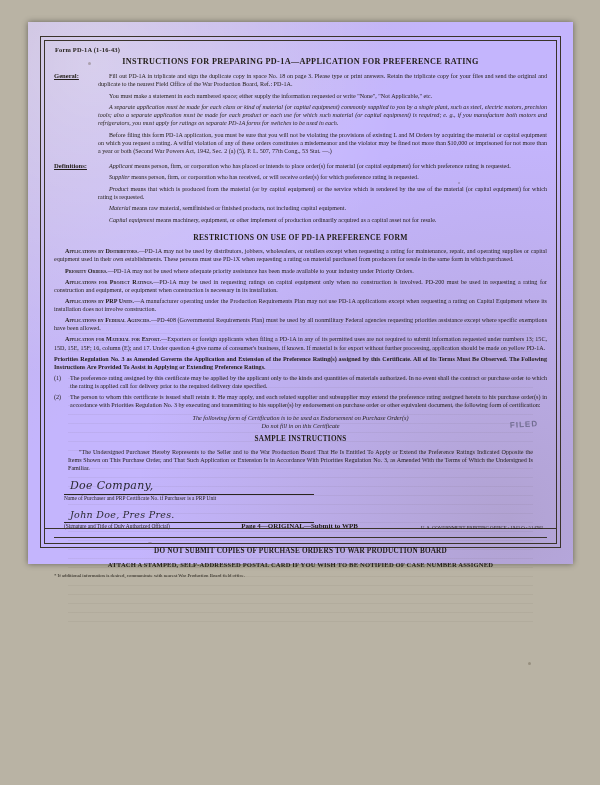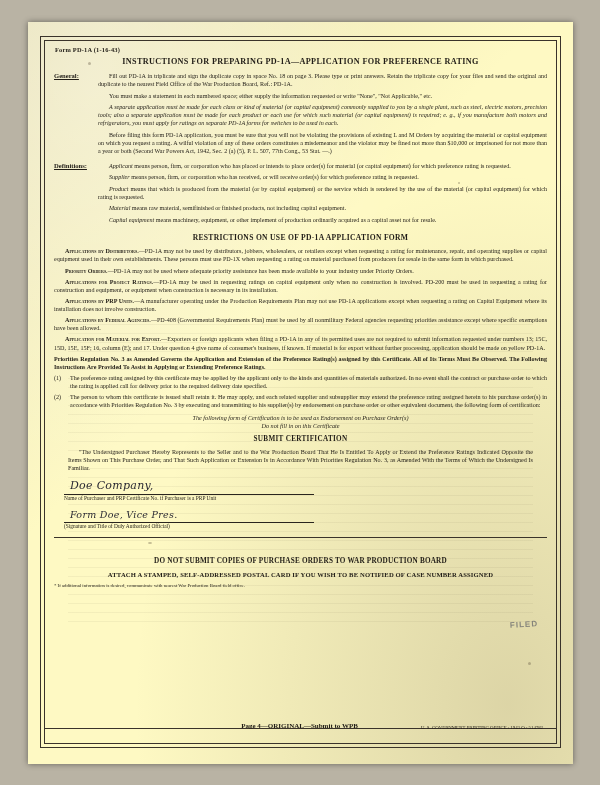--- a/index.html
+++ b/index.html
@@ -3,22 +3,22 @@
 <meta charset="utf-8">
 <style>
   html,body{margin:0;padding:0;}
   body{
     width:600px;height:785px;
     background:#b9b3a4;
     font-family:"Liberation Serif", serif;
     overflow:hidden;
   }
   .page{
-    position:absolute;left:28px;top:22px;width:545px;height:742px;
-    background:#fef9c3;
+    position:absolute;left:28px;top:22px;width:545px;height:542px;
+    background:#c4b5fd;
     box-shadow:0 0 6px rgba(0,0,0,.45);
   }
   .page:before{
     content:"";position:absolute;inset:0;
     background:
       radial-gradient(ellipse at 12% 8%, rgba(255,255,255,.35), rgba(255,255,255,0) 45%),
       radial-gradient(ellipse at 88% 92%, rgba(120,105,80,.25), rgba(0,0,0,0) 55%),
       linear-gradient(135deg, rgba(190,180,155,.35), rgba(215,208,190,0) 40%);
     pointer-events:none;
   }
@@ -86,21 +86,21 @@
   }
   .hand.sm{font-size:9.5px;}
   .line{border-bottom:.8px solid #2a251e;}
   .lbl{font-size:5.4px;}
   .sigcol{position:absolute;left:10px;top:0;width:250px;}
   .addrcol{position:absolute;left:280px;top:0;width:235px;}
   .sigslot{height:17px;position:relative;}
   .sigslot .hand{position:absolute;bottom:1px;left:6px;}
   .donot{
     text-align:center;font-weight:bold;font-size:7.2px;letter-spacing:.2px;
-    border-top:.8px solid #3a332a;padding-top:19px;margin-top:2px;
+    border-top:.8px solid #3a332a;padding-top:9px;margin-top:2px;
   }
   .attach{
     text-align:center;font-weight:bold;font-size:6.6px;letter-spacing:.15px;
     margin-top:4px;
   }
   .foot-note{font-size:4.8px;margin-top:4px;}
   .botline{
     position:absolute;left:9px;right:11px;bottom:12px;
     display:flex;align-items:flex-end;justify-content:center;
   }
@@ -146,21 +146,21 @@
         <span class="sec-h">Definitions:</span>
         <div class="rowbody">
           <p class="ind"><span class="ital">Applicant</span><span> means person, firm, or corporation who has placed or intends to place order(s) for material (or capital equipment) for which preference rating is requested.</span></p>
           <p class="ind"><span class="ital">Supplier</span><span> means person, firm, or corporation who has received, or will receive order(s) for which preference rating is requested.</span></p>
           <p class="ind"><span class="ital">Product</span><span> means that which is produced from the material (or by capital equipment) or the service which is rendered by the use of the material (or capital equipment) for which rating is requested.</span></p>
           <p class="ind"><span class="ital">Material</span><span> means raw material, semifinished or finished products, not including capital equipment.</span></p>
           <p class="ind"><span class="ital">Capital equipment</span><span> means machinery, equipment, or other implement of production ordinarily acquired as a capital asset not for resale.</span></p>
         </div>
       </div>
 
-      <h2 class="restr">RESTRICTIONS ON USE OF PD-1A APPLICATION FORM</h2>
+      <h2 class="restr">RESTRICTIONS ON USE OF PD-1A PREFERENCE FORM</h2>
 
       <p class="para ind"><span class="sc">Applications by Distributors.</span><span>—PD-1A may not be used by distributors, jobbers, wholesalers, or retailers except when requesting a rating for maintenance, repair, and operating supplies or capital equipment used in their own establishments.  These persons must use PD-1X when requesting a rating on material purchased from producers for resale in the same form in which purchased.</span></p>
       <p class="para ind"><span class="sc">Priority Orders.</span><span>—PD-1A may not be used where adequate priority assistance has been made available to your industry under Priority Orders.</span></p>
       <p class="para ind"><span class="sc">Applications for Project Ratings.</span><span>—PD-1A may be used in requesting ratings on capital equipment only when no construction is involved.  PD-200 must be used in requesting a rating for construction and equipment, or equipment when construction is necessary in its installation.</span></p>
       <p class="para ind"><span class="sc">Applications by PRP Units.</span><span>—A manufacturer operating under the Production Requirements Plan may not use PD-1A applications except when requesting a rating on Capital Equipment where its installation does not involve construction.</span></p>
       <p class="para ind"><span class="sc">Applications by Federal Agencies.</span><span>—PD-408 (Governmental Requirements Plan) must be used by all nonmilitary Federal agencies requesting priorities assistance except where specific exemptions have been allowed.</span></p>
       <p class="para ind"><span class="sc">Application for Material for Export.</span><span>—Exporters or foreign applicants when filing a PD-1A in any of its permitted uses are not required to submit information requested under numbers 13; 15C, 15D, 15E, 15F; 16, column (E); and 17.  Under question 4 give name of consumer's business, if known.  If material is for export without further processing, application should be made on yellow PD-1A.</span></p>
 
       <p class="para prio-head">Priorities Regulation No. 3 as Amended Governs the Application and Extension of the Preference Rating(s) assigned by this Certificate.  All of Its Terms Must Be Observed.  The Following Instructions Are Provided To Assist in Applying or Extending Preference Ratings.</p>
 
@@ -169,32 +169,32 @@
         <span class="numtxt">The preference rating assigned by this certificate may be applied by the applicant only to the kinds and quantities of materials authorized.  In no event shall the contract or purchase order to which the rating is applied call for delivery prior to the required delivery date specified.</span>
       </div>
       <div class="numrow">
         <span class="numlbl">(2)</span>
         <span class="numtxt">The person to whom this certificate is issued shall retain it.  He may apply, and each related supplier and subsupplier may extend the preference rating assigned herein to his purchase order(s) in accordance with Priorities Regulation No. 3 by executing and transmitting to his supplier(s) by endorsement on purchase order or other equivalent document, the following form of certification:</span>
       </div>
 
       <div class="endorse">The following form of Certification is to be used as Endorsement on Purchase Order(s)</div>
       <div class="endorse2">Do not fill in on this Certificate</div>
 
-      <h3 class="samp">SUBMIT CERTIFICATION</h3>
+      <h3 class="samp">SAMPLE INSTRUCTIONS</h3>
 
       <p class="cert ind">"The Undersigned Purchaser Hereby Represents to the Seller and to the War Production Board That He Is Entitled To Apply or Extend the Preference Ratings Indicated Opposite the Items Shown on This Purchase Order, and That Such Application or Extension Is in Accordance With Priorities Regulation No. 3, as Amended With the Terms of Which the Undersigned Is Familiar.</p>
 
       <div class="sig-area">
         <div class="sigcol">
           <div class="sigslot line">
             <span class="hand">Doe Company,</span>
           </div>
           <div class="lbl">Name of Purchaser and PRP Certificate No. if Purchaser is a PRP Unit</div>
           <div class="sigslot line" style="margin-top:3px">
-            <span class="hand sm">Form Doe, Vice Pres.</span>
+            <span class="hand sm">John Doe, Pres Pres.</span>
           </div>
           <div class="lbl">(Signature and Title of Duly Authorized Official)</div>
         </div>
 
       </div>
 
       <div class="donot">DO NOT SUBMIT COPIES OF PURCHASE ORDERS TO WAR PRODUCTION BOARD</div>
       <div class="attach">ATTACH A STAMPED, SELF-ADDRESSED POSTAL CARD IF YOU WISH TO BE NOTIFIED OF CASE NUMBER ASSIGNED</div>
       <div class="foot-note">* If additional information is desired, communicate with nearest War Production Board field office.</div>
 

